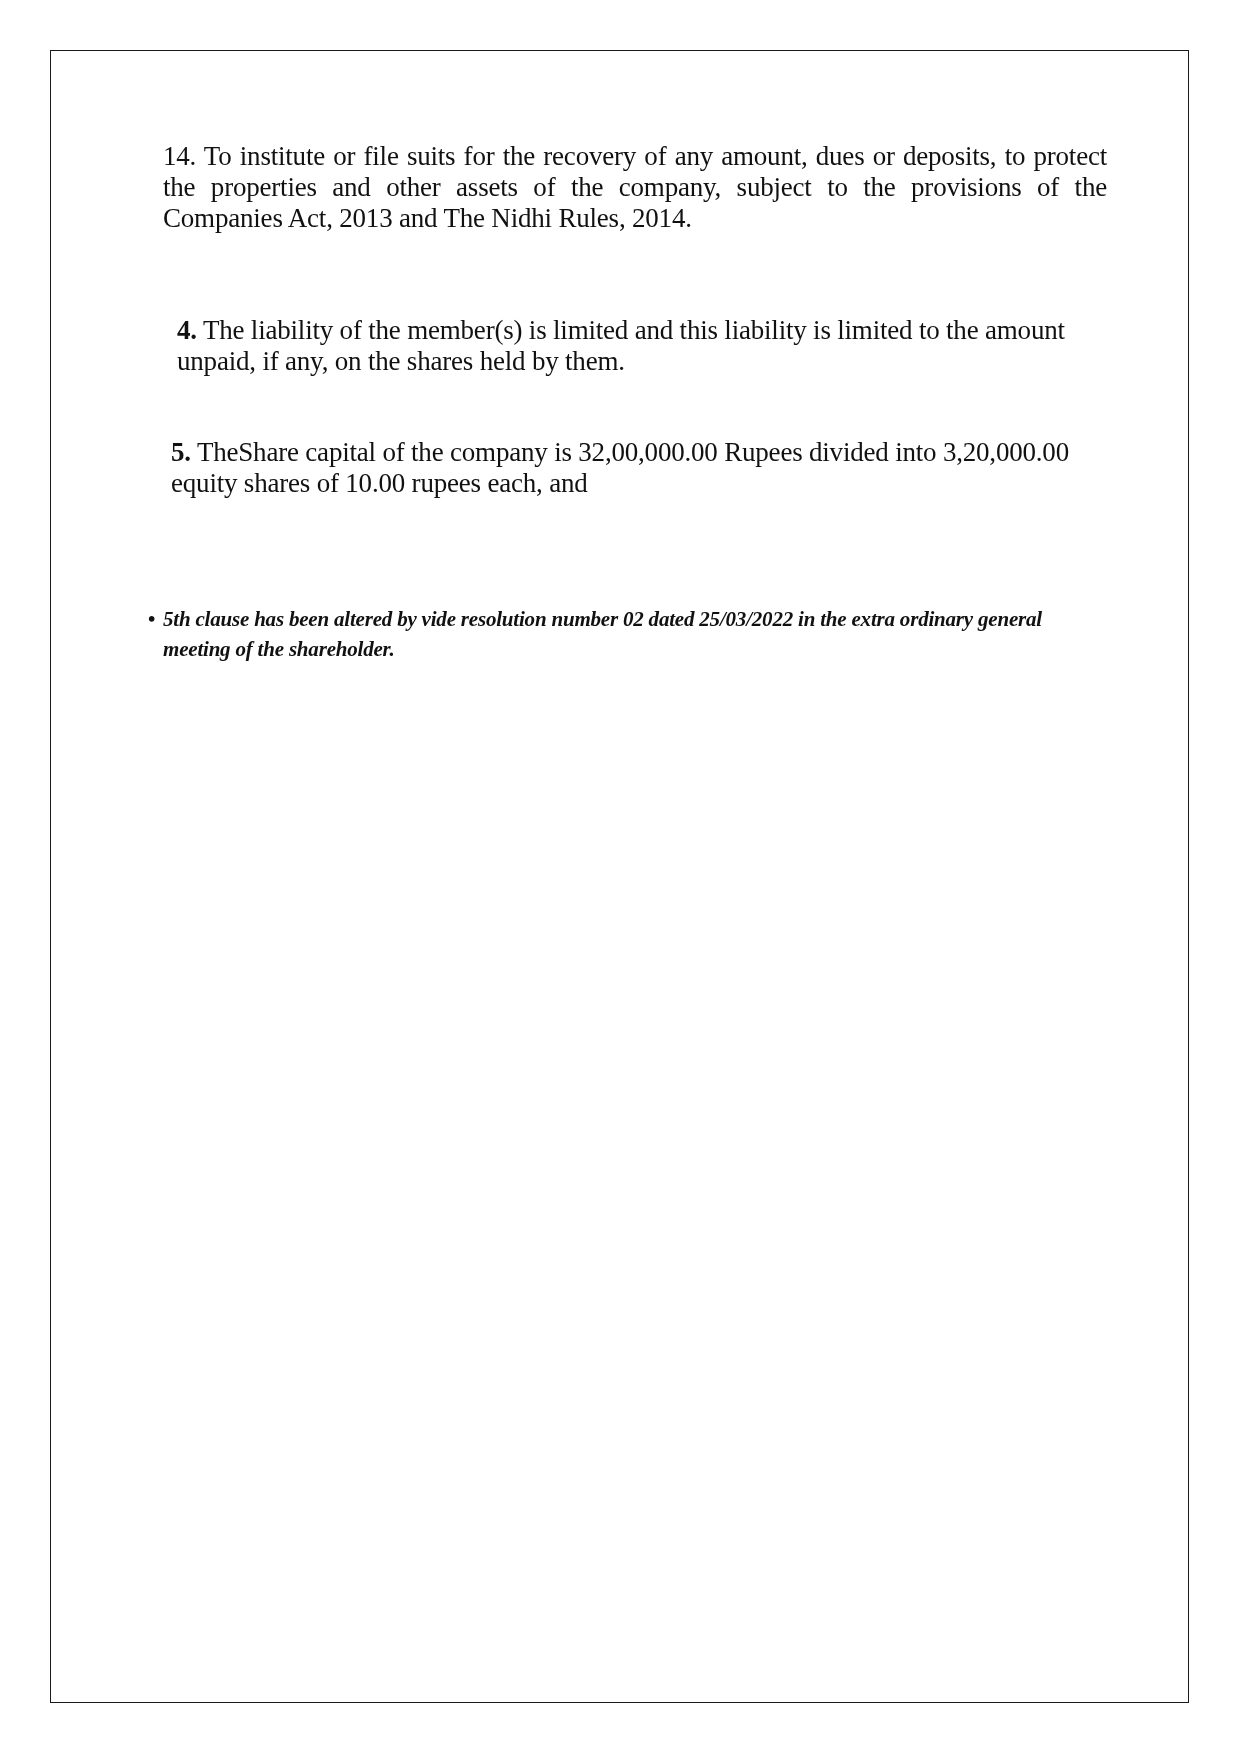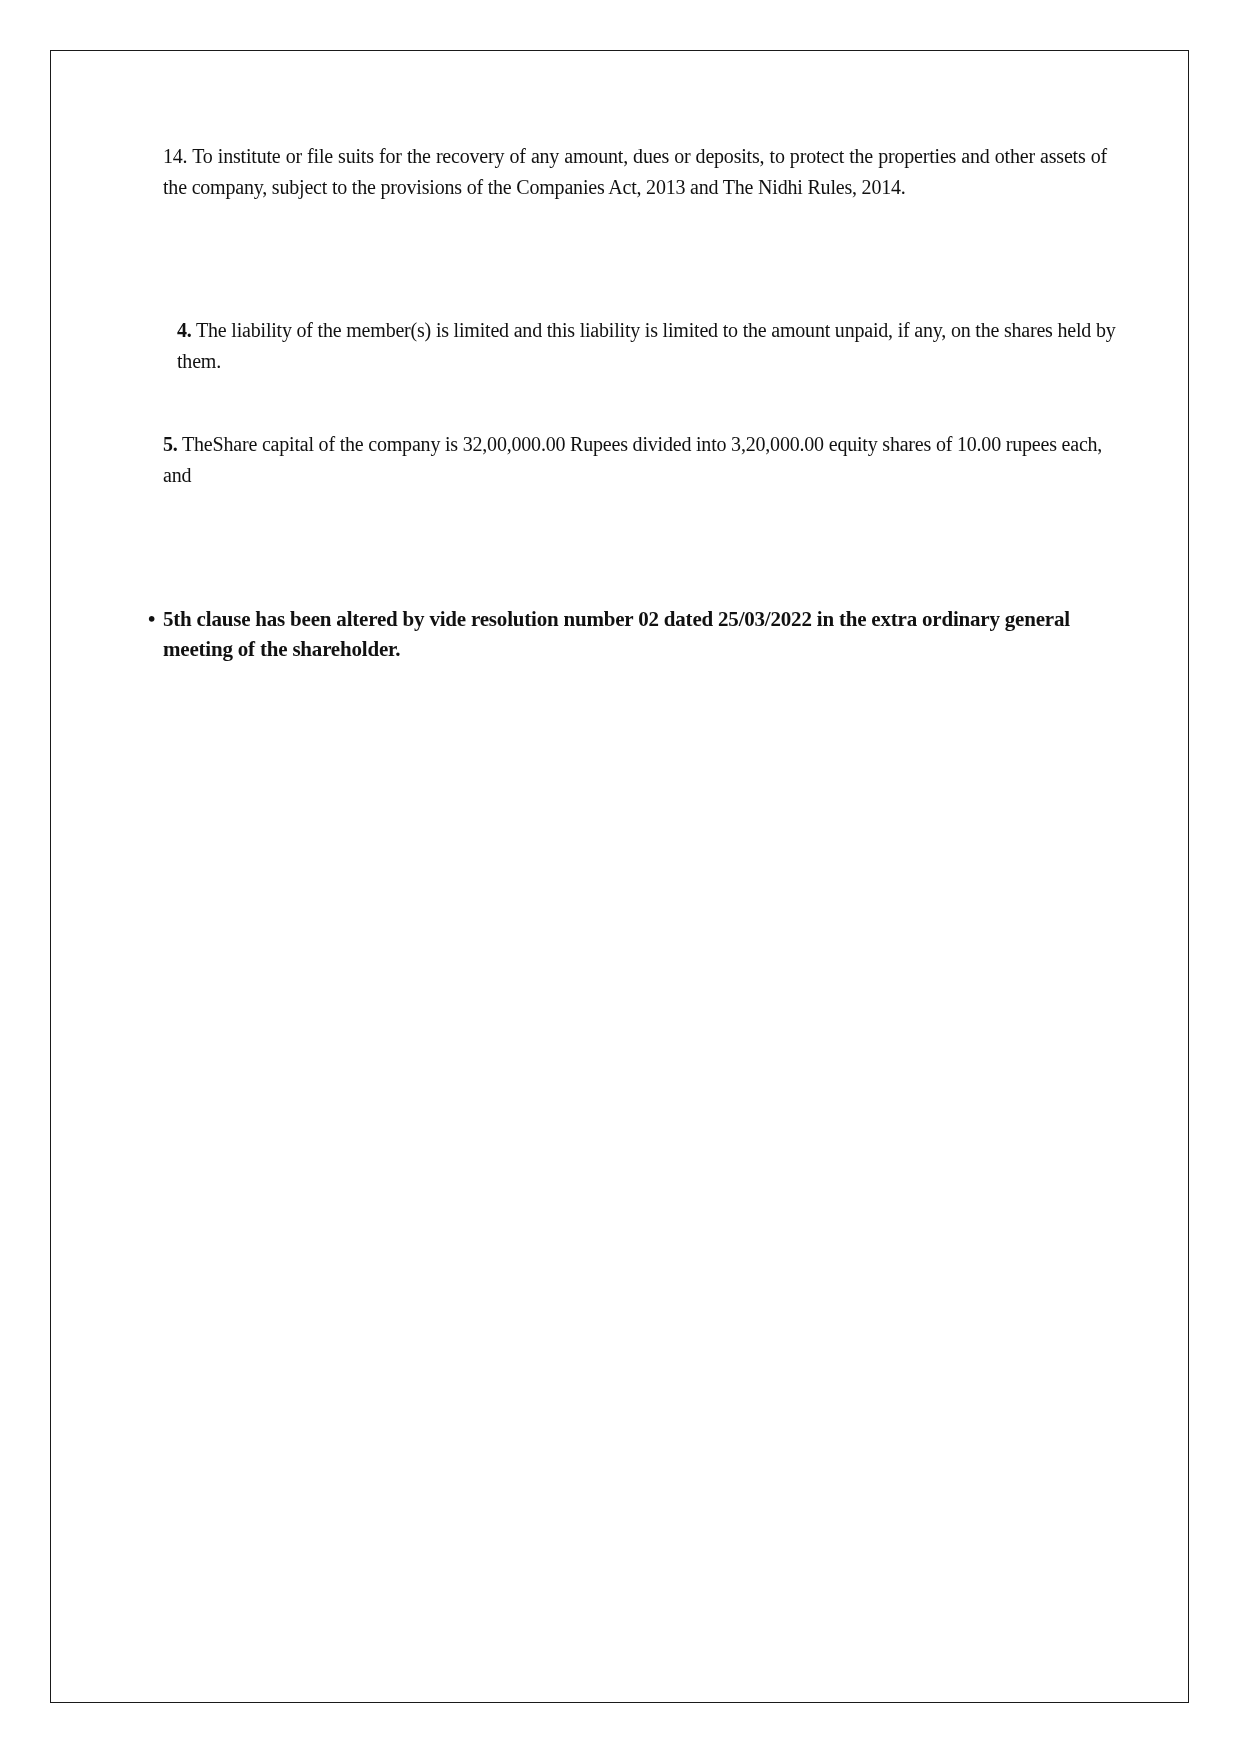--- a/index.html
+++ b/index.html
@@ -21,21 +21,21 @@
       top: 50px;
       width: 1139px;
       height: 1653px;
       border: 1.5px solid #1a1a1a;
       box-sizing: border-box;
     }
     .block {
       position: absolute;
       left: 163px;
       width: 944px;
-      font-size: 20px;
+      font-size: 27px;
       line-height: 31px;
       letter-spacing: -0.2px;
     }
     .justify {
       text-align: justify;
       text-align-last: left;
     }
     .clause-14 { top: 141px; }
     .clause-4 { top: 301px; }
     .clause-5 { top: 429px; }
@@ -49,35 +49,35 @@
       line-height: 30px;
       font-weight: bold;
       letter-spacing: -0.2px;
       display: flex;
     }
     .bullet {
       width: 15px;
       flex: 0 0 15px;
       font-weight: bold;
     }
-    .note-text { flex: 1; }
+    .note-text { flex: 1; font-style: italic; }
   </style>
 </head>
 <body>
 
 <div class="page-border"></div>
 
 <p class="block justify clause-14" style="margin:0;">
   <span>14. To institute or file suits for the recovery of any amount, dues or deposits, to protect the properties and other assets of the company, subject to the provisions of the Companies Act, 2013 and The Nidhi Rules, 2014.</span>
 </p>
 
 <p class="block clause-4" style="margin:14px;">
   <span class="num-bold">4.</span><span> The liability of the member(s) is limited and this liability is limited to the amount unpaid, if any, on the shares held by them.</span>
 </p>
 
-<p class="block clause-5" style="margin:0;">
+<p class="block clause-5" style="margin:8px;">
   <span class="num-bold">5.</span><span> TheShare capital of the company is 32,00,000.00 Rupees divided into 3,20,000.00 equity shares of 10.00 rupees each, and</span>
 </p>
 
 <div class="note">
   <span class="bullet">•</span>
   <span class="note-text">5th clause has been altered by vide resolution number 02 dated 25/03/2022 in the extra ordinary general meeting of the shareholder.</span>
 </div>
 
 </body></html>

